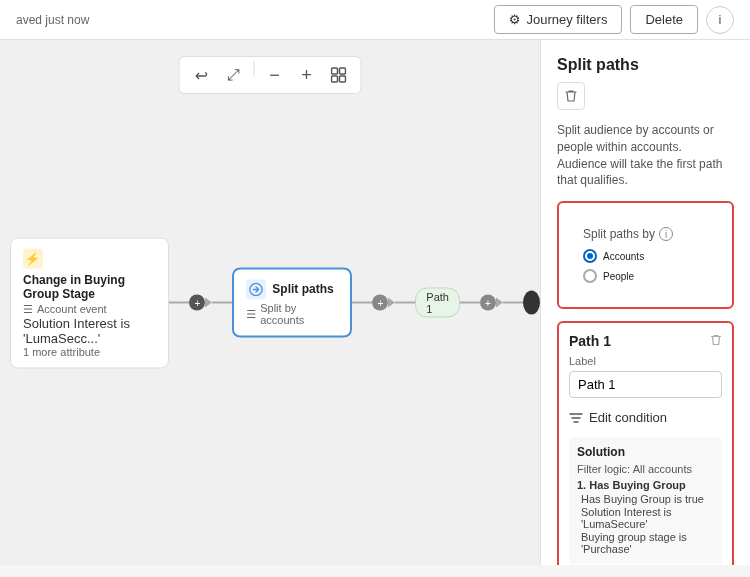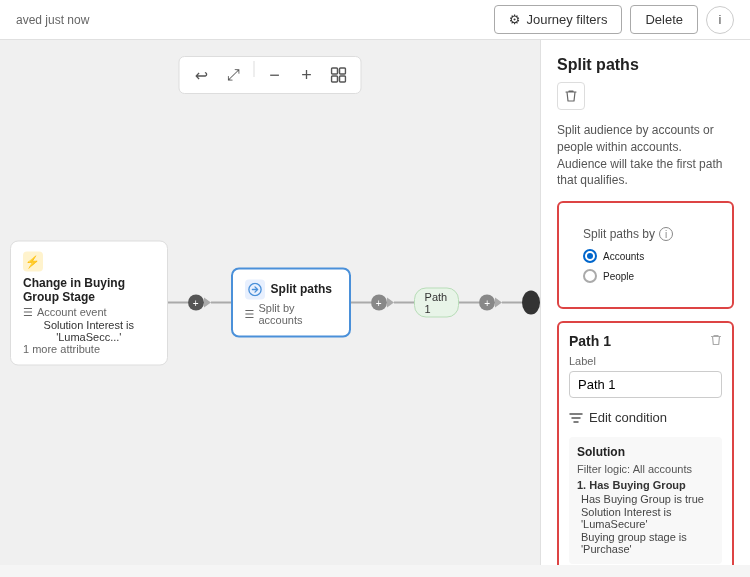--- a/index.html
+++ b/index.html
@@ -126,24 +126,23 @@
       margin-bottom: 2px;
     }
     .node-card-subtitle {
       font-size: 11px;
       color: #666;
       display: flex;
       align-items: center;
       gap: 4px;
     }
     .node-card-attr {
-      font-size: 11px;
+      font-size: 13px;
       color: #333;
       margin-top: 0;
-      text-align: center;
     }
     .node-card-attr-sub {
       font-size: 11px;
       color: #666;
     }
 
     .node-icon-yellow {
       width: 20px;
       height: 20px;
       background: #fff3cd;

